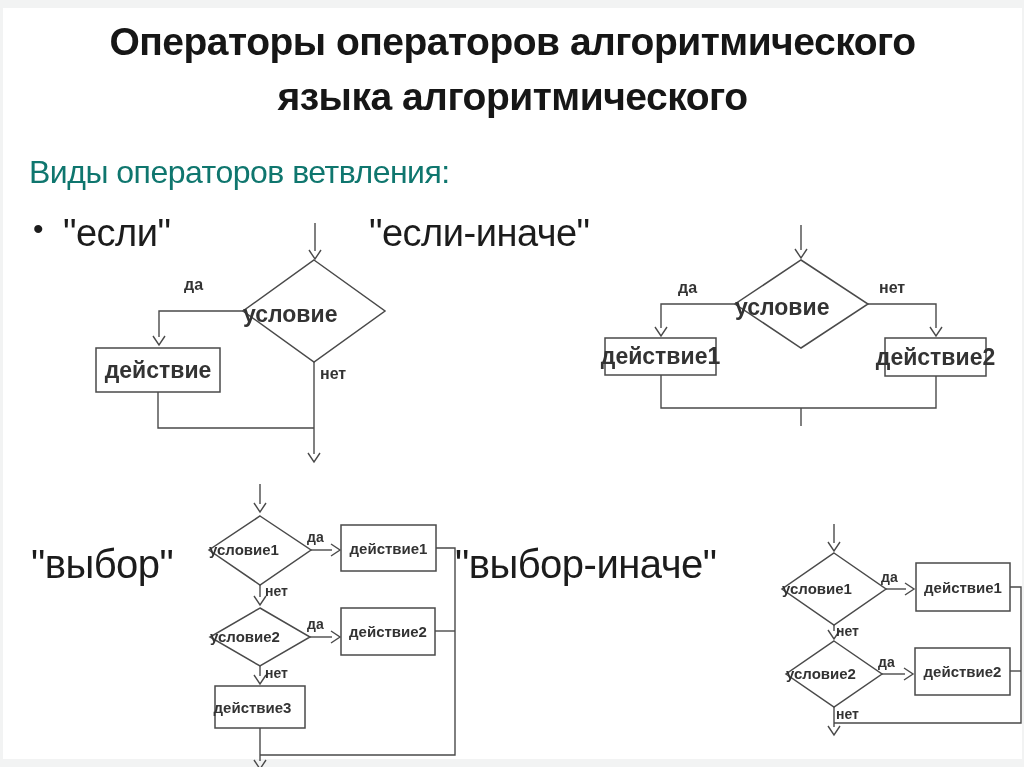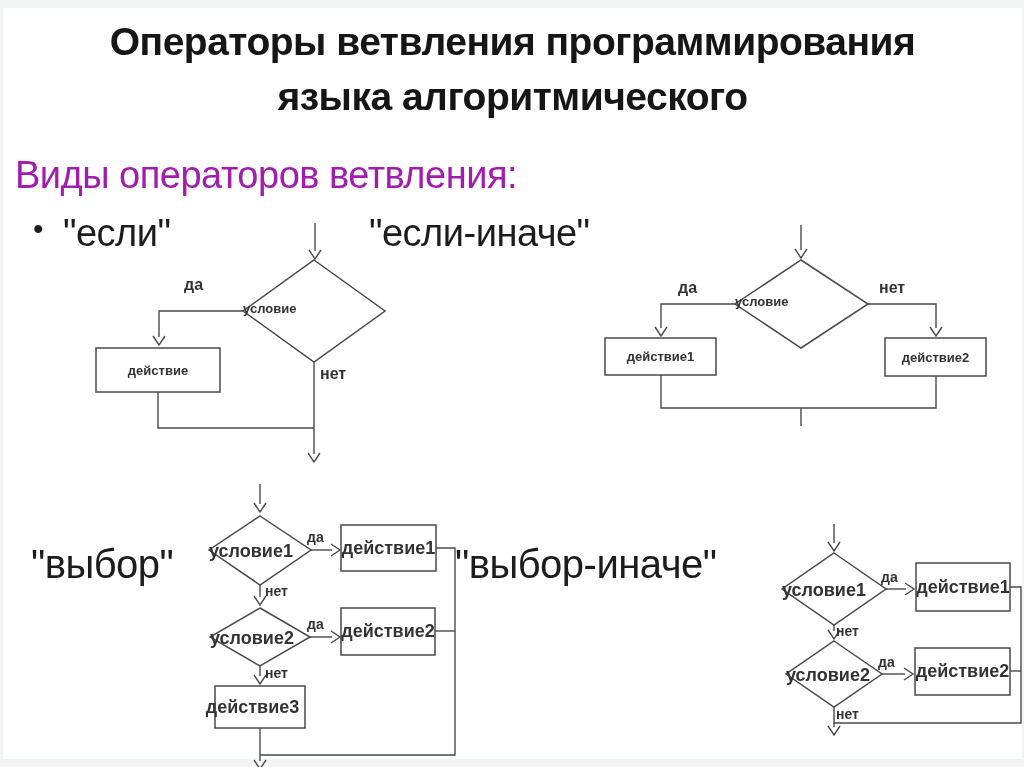--- a/index.html
+++ b/index.html
@@ -12,60 +12,60 @@
   .slide{
     position:absolute;left:3px;top:8px;right:2px;bottom:8px;
     background:#ffffff;
   }
   .title{
     position:absolute;left:0;top:6px;width:100%;
     text-align:center;font-weight:bold;font-size:39px;line-height:55px;
     color:#161616;letter-spacing:-0.5px;
   }
   .subtitle{
-    position:absolute;left:12px;top:146px;
-    font-size:38px;color:#a21caf;letter-spacing:-0.5px;
+    position:absolute;left:26px;top:146px;
+    font-size:32px;color:#0f766e;letter-spacing:-0.5px;
   }
   .bullet{
     position:absolute;left:30px;top:204px;font-size:30px;color:#1c1c1c;
   }
   .type-label{
     position:absolute;font-size:38px;color:#1c1c1c;letter-spacing:-0.5px;
   }
   .type-if{left:60px;top:204px;}
   .type-if-else{left:366px;top:204px;}
   .type-choice{left:28px;top:534px;font-size:40px;}
   .type-choice-else{left:452px;top:534px;font-size:40px;}
 
   .chart{position:absolute;}
   .chart svg{position:absolute;left:0;top:0;}
   .chart .shape{stroke:#4a4a4a;stroke-width:1.4;fill:none;}
   .chart .node{stroke:#4a4a4a;stroke-width:1.5;fill:#ffffff;}
   .clabel{
     position:absolute;font-weight:bold;color:#333333;
     text-align:left;white-space:nowrap;
   }
-  .big .clabel{font-size:13px;}
+  .big .clabel{font-size:23px;}
   .big .yn{font-size:16px;}
-  .small .clabel{font-size:18px;}
+  .small .clabel{font-size:15px;}
   .small .yn{font-size:14px;}
   .box-label{display:flex;align-items:center;justify-content:center;}
 
   .chart-if{left:85px;top:207px;width:312px;height:256px;}
   .chart-if-else{left:595px;top:208px;width:405px;height:215px;}
   .chart-choice{left:180px;top:470px;width:292px;height:296px;}
   .chart-choice-else{left:765px;top:510px;width:259px;height:230px;}
 </style>
 </head>
 <body>
 
 <div class="slide">
 
   <div class="title">
-    <div>Операторы ветвления программирования</div>
+    <div>Операторы операторов алгоритмического</div>
     <div>языка алгоритмического</div>
   </div>
 
   <div class="subtitle">Виды операторов ветвления:</div>
 
   <span class="bullet">•</span>
   <span class="type-label type-if">"если"</span>
   <span class="type-label type-if-else">"если-иначе"</span>
   <span class="type-label type-choice">"выбор"</span>
   <span class="type-label type-choice-else">"выбор-иначе"</span>

